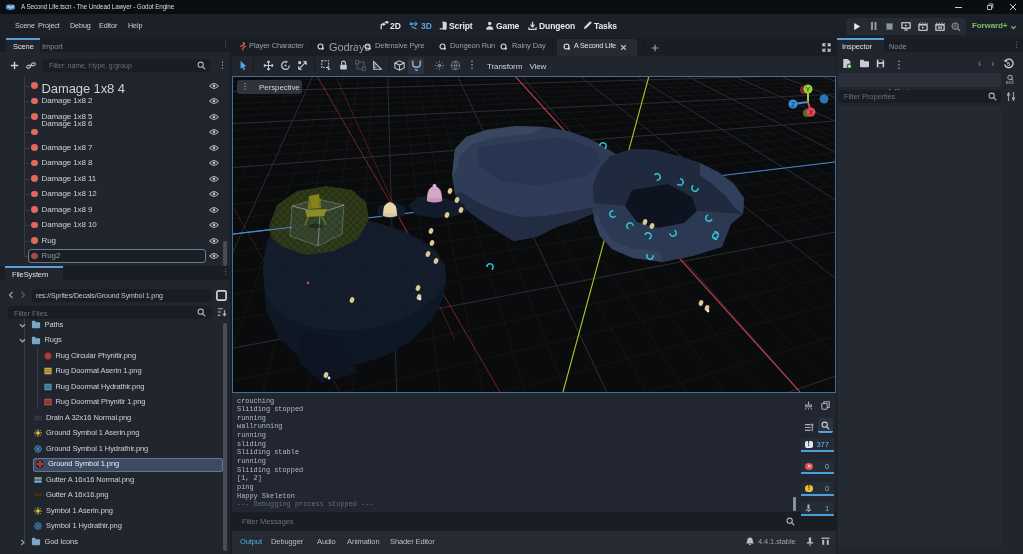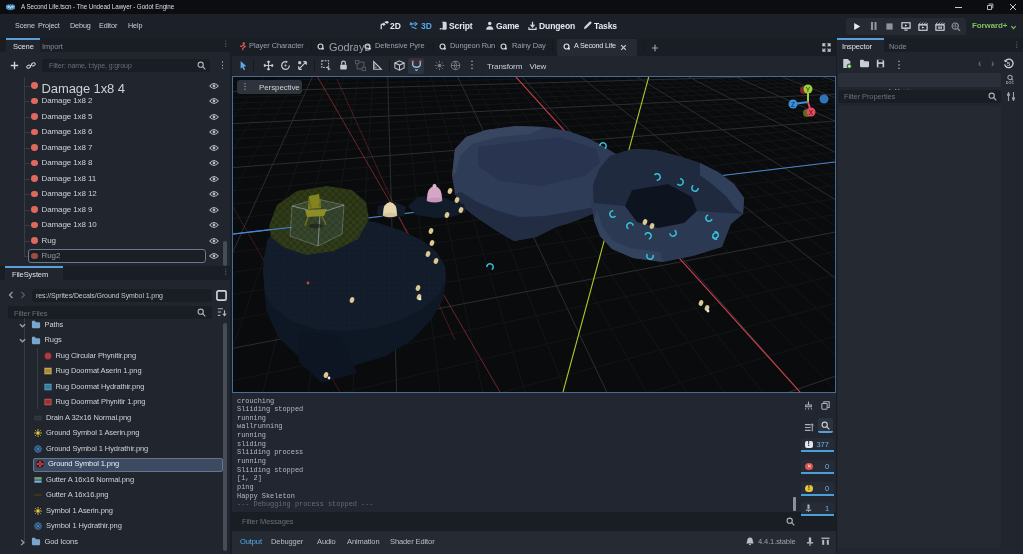--- a/index.html
+++ b/index.html
@@ -133,21 +133,21 @@
   </svg>
 <div class="abs" style="left:24px;top:116.5px;width:6px;height:1px;background:#363c45;"></div>
 <div class="abs" style="left:31px;top:113.1px;width:6.8px;height:6.8px;border-radius:50%;background:#e0685c;"></div>
 <div class="txt" style="left:41.5px;top:111.8px;font-size:8px;color:#ccd1d8;font-weight:normal;">Damage 1x8 5</div>
 <svg class="abs" style="left:208.5px;top:112.5px" width="10" height="8" viewBox="0 0 13 10">
     <path d="M1 5 Q6.5 -1.5 12 5 Q6.5 11.5 1 5Z" stroke="#b6bcc6" stroke-width="1.4" fill="none"></path>
     <circle cx="6.5" cy="5" r="1.8" fill="#b6bcc6"></circle>
   </svg>
 <div class="abs" style="left:24px;top:132.0px;width:6px;height:1px;background:#363c45;"></div>
 <div class="abs" style="left:31px;top:128.6px;width:6.8px;height:6.8px;border-radius:50%;background:#e0685c;"></div>
-<div class="txt" style="left:41.5px;top:127px;font-size:8px;color:#ccd1d8;font-weight:normal;">Damage 1x8 6</div>
+<div class="txt" style="left:41.5px;top:119px;font-size:8px;color:#ccd1d8;font-weight:normal;">Damage 1x8 6</div>
 <svg class="abs" style="left:208.5px;top:128.0px" width="10" height="8" viewBox="0 0 13 10">
     <path d="M1 5 Q6.5 -1.5 12 5 Q6.5 11.5 1 5Z" stroke="#b6bcc6" stroke-width="1.4" fill="none"></path>
     <circle cx="6.5" cy="5" r="1.8" fill="#b6bcc6"></circle>
   </svg>
 <div class="abs" style="left:24px;top:147.5px;width:6px;height:1px;background:#363c45;"></div>
 <div class="abs" style="left:31px;top:144.1px;width:6.8px;height:6.8px;border-radius:50%;background:#e0685c;"></div>
 <div class="txt" style="left:41.5px;top:142.8px;font-size:8px;color:#ccd1d8;font-weight:normal;">Damage 1x8 7</div>
 <svg class="abs" style="left:208.5px;top:143.5px" width="10" height="8" viewBox="0 0 13 10">
     <path d="M1 5 Q6.5 -1.5 12 5 Q6.5 11.5 1 5Z" stroke="#b6bcc6" stroke-width="1.4" fill="none"></path>
     <circle cx="6.5" cy="5" r="1.8" fill="#b6bcc6"></circle>
@@ -535,21 +535,21 @@
 <div class="txt" style="left:241px;top:82px;font-size:8px;color:#c7ccd4;font-weight:normal;">⋮</div>
 <div class="txt" style="left:249px;top:82.7px;font-size:8px;color:#ccd1d8;font-weight:normal;margin-left:10px;">Perspective</div>
 <div class="abs" style="left:232px;top:393px;width:604px;height:119px;background:#212630;"></div>
 <div class="abs" style="left:237px;top:396.5px;font-family:'Liberation Mono',monospace;font-size:6.9px;line-height:8.65px;color:#b4bac4;">
     <div>crouching</div>
     <div>Sliiding stopped</div>
     <div>running</div>
     <div>wallrunning</div>
     <div>running</div>
     <div>sliding</div>
-    <div>Sliiding process</div>
+    <div>Sliiding stable</div>
     <div>running</div>
     <div>Sliiding stopped</div>
     <div>[1, 2]</div>
     <div>ping</div>
     <div>Happy Skeleton</div>
     <div style="color:#666c76;">--- Debugging process stopped ---</div>
   </div>
 <svg class="abs" style="left:804px;top:401px" width="9" height="9" viewBox="0 0 11 11">
     <path d="M2 5 L9 5 L9 7 L2 7 Z M5.5 0.5 L5.5 5 M2 9 L2 10.5 M5.5 9 L5.5 10.5 M9 9 L9 10.5" stroke="#aab0ba" stroke-width="1.3" fill="none"></path>
   </svg>

